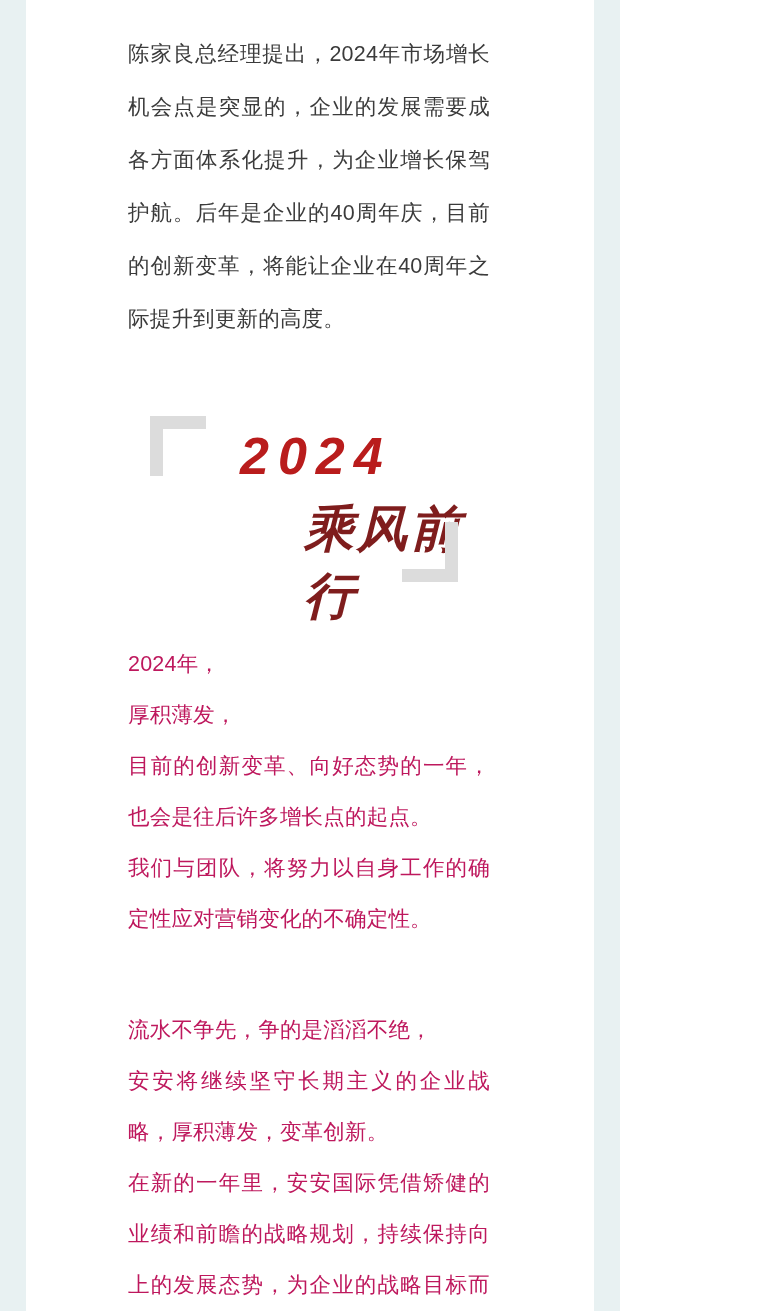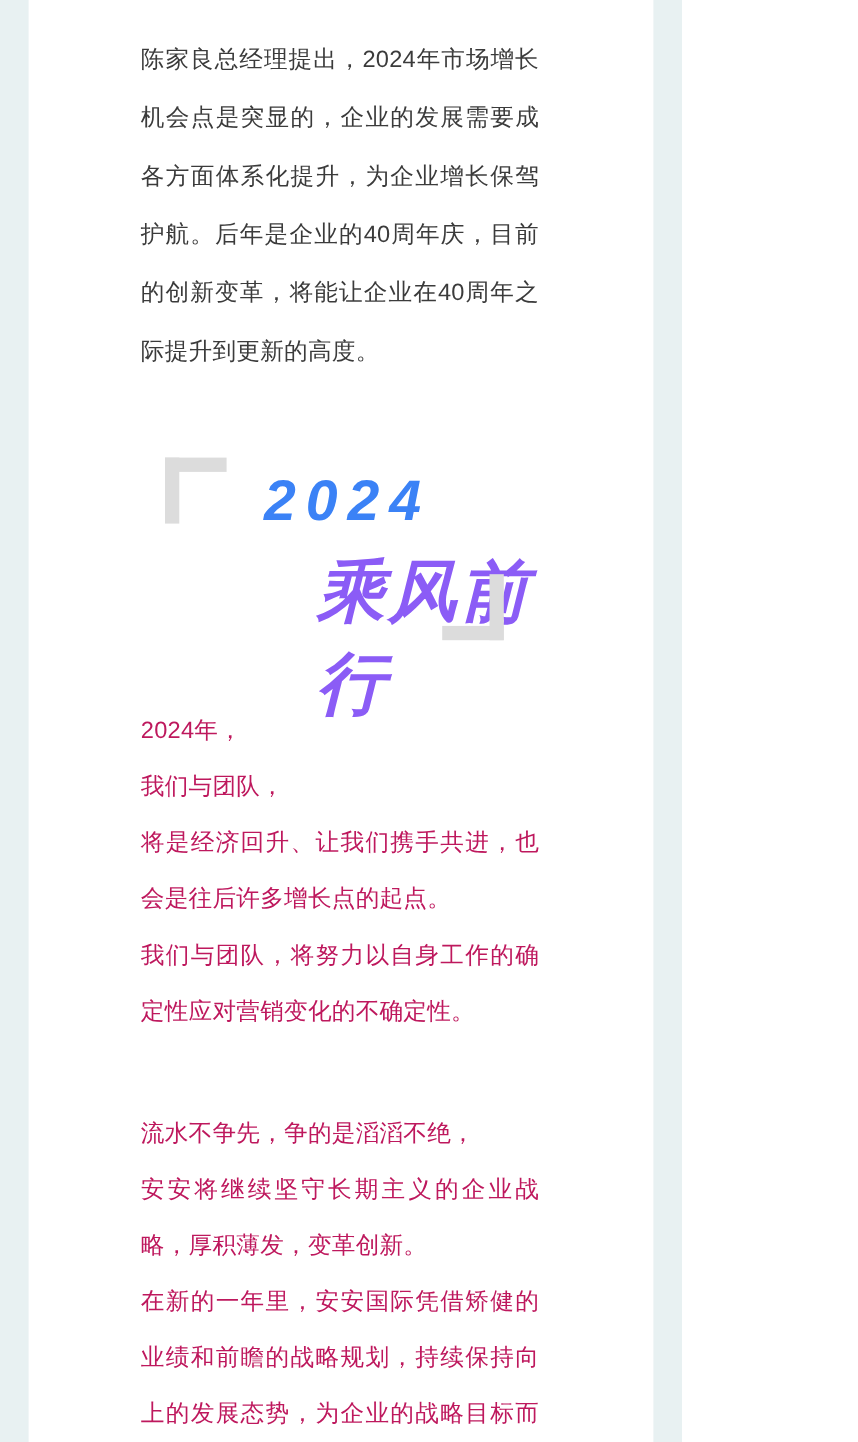--- a/index.html
+++ b/index.html
@@ -87,32 +87,32 @@
     border-right: 13px solid #dcdcdc;
   }
   .title-year {
     position: absolute;
     left: 112px;
     top: 18px;
     font-size: 52px;
     font-weight: bold;
     font-style: italic;
     letter-spacing: 9px;
-    color: #3b82f6;
+    color: #b91c1c;
     font-family: "Liberation Sans", "DejaVu Sans", sans-serif;
   }
   .title-main {
     position: absolute;
-    left: 160px;
+    left: 176px;
     top: 88px;
-    font-size: 62px;
+    font-size: 50px;
     font-weight: bold;
     font-style: italic;
     letter-spacing: 3px;
-    color: #8b5cf6;
+    color: #7f1d1d;
     font-family: "Liberation Sans", "DejaVu Sans", sans-serif;
   }
 
   .lines-block { margin-top: 10px; }
   .line {
     margin: 0;
     color: #be185d;
     font-size: 21.5px;
     line-height: 51px;
     letter-spacing: 0.2px;
@@ -142,22 +142,22 @@
 
     <div class="title-block">
       <div class="quote-mark quote-open"></div>
       <div class="title-year">2024</div>
       <div class="title-main">乘风前行</div>
       <div class="quote-mark quote-close"></div>
     </div>
 
     <div class="lines-block">
       <p class="line">2024年，</p>
-      <p class="line">我们与团队，</p>
-      <p class="line">将是经济回升、让我们携手共进，也会是往后许多增长点的起点。</p>
+      <p class="line">厚积薄发，</p>
+      <p class="line">目前的创新变革、向好态势的一年，也会是往后许多增长点的起点。</p>
       <p class="line">我们与团队，将努力以自身工作的确定性应对营销变化的不确定性。</p>
     </div>
 
     <div class="gap"></div>
 
     <div class="lines-block">
       <p class="line">流水不争先，争的是滔滔不绝，</p>
       <p class="line">安安将继续坚守长期主义的企业战略，厚积薄发，变革创新。</p>
       <p class="line">在新的一年里，安安国际凭借矫健的业绩和前瞻的战略规划，持续保持向上的发展态势，为企业的战略目标而乘风前行。向好态势的一年，共同迎接更加美好的未来！</p>
     </div>

